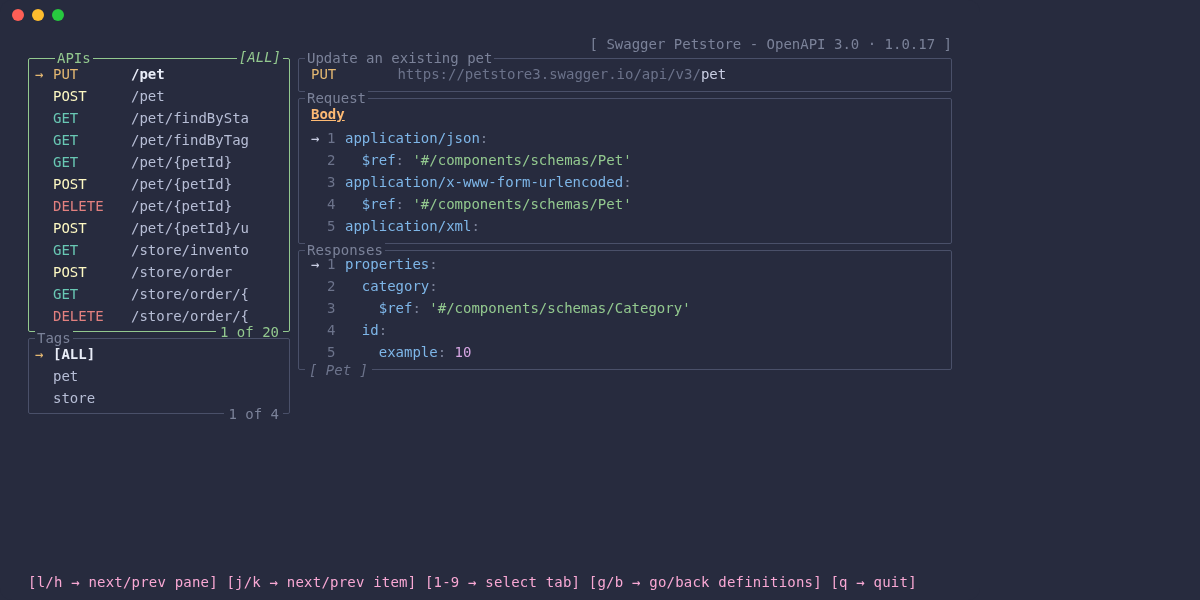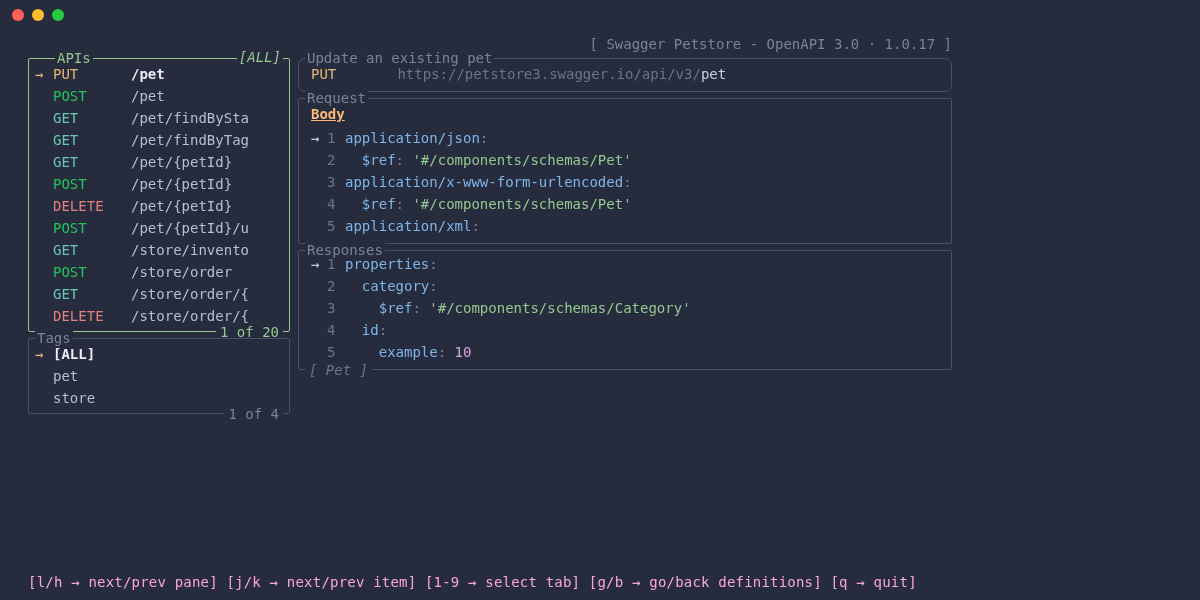--- a/index.html
+++ b/index.html
@@ -108,33 +108,33 @@
     width: 18px;
     display: inline-block;
     color: #E4B872;
   }
   .arrow.on::before { content: "→"; }
   .method {
     width: 78px;
     display: inline-block;
   }
   .m-PUT { color: #E4B872; }
-  .m-POST { color: #22c55e; }
+  .m-POST { color: #fef9c3; }
   .m-GET { color: #69C8B4; }
   .m-DELETE { color: #E2807F; }
   .path { color: #B7BED6; }
   .path.sel { color: #E9EDF8; font-weight: 600; }
   .tag-row {
     padding: 0 6px;
     line-height: 22px;
     display: flex;
   }
   .tag-label { color: #B7BED6; }
   .tag-label.sel { color: #E9EDF8; font-weight: 600; }
-  .summary-panel { padding: 4px 12px 6px 12px; border-radius: 7px; }
+  .summary-panel { padding: 4px 12px 6px 12px; }
   .summary-line { line-height: 22px; }
   .summary-line .url-dim { color: #6C738B; }
   .summary-line .url-bright { color: #C9CEE3; }
   .section-tabs {
     padding: 2px 0 2px 12px;
     line-height: 22px;
   }
   .tab-active {
     color: #fdba74;
     text-decoration: underline;

